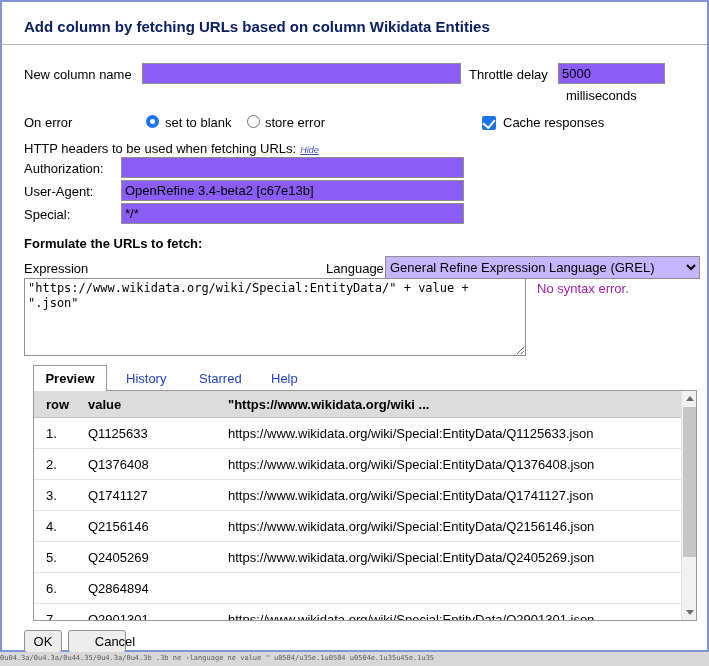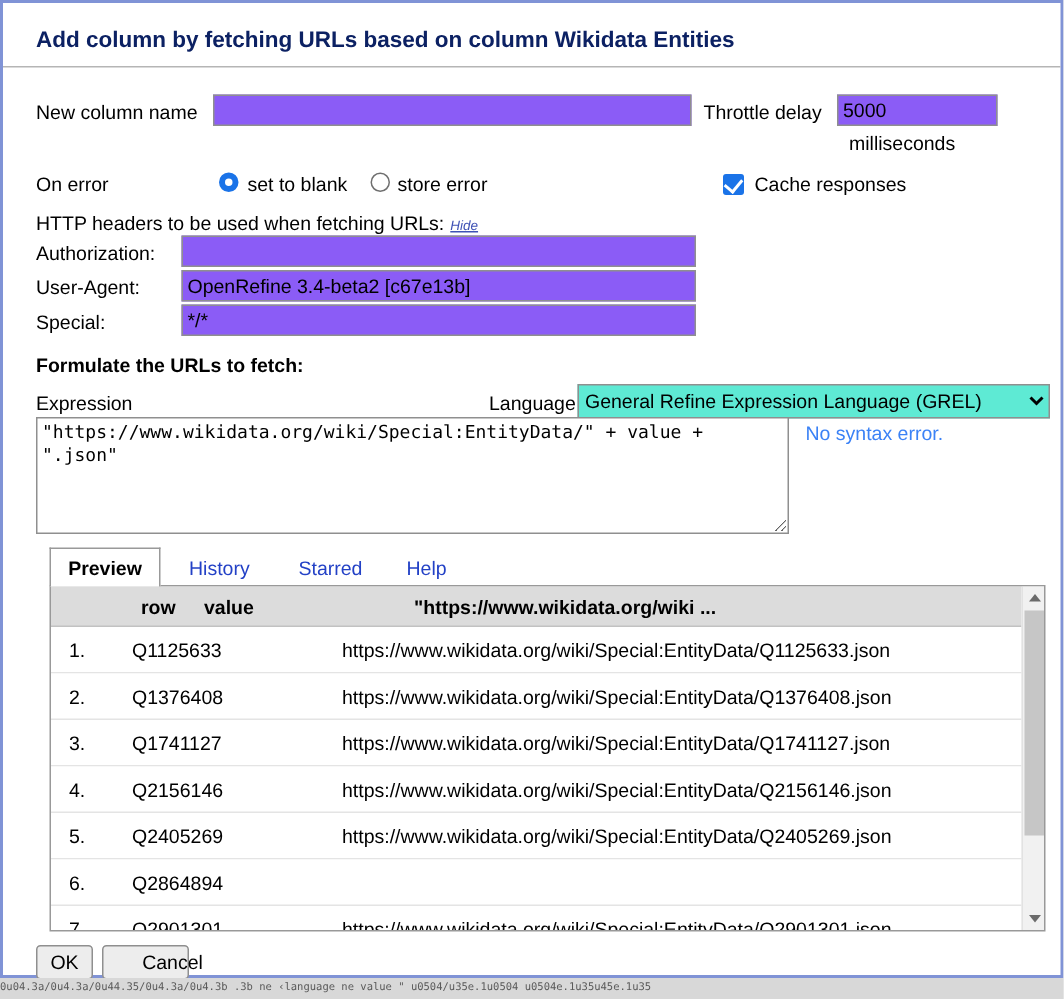--- a/index.html
+++ b/index.html
@@ -40,46 +40,46 @@
     border:solid #fff; border-width:0 2px 2px 0; transform:rotate(40deg);
   }
   .hide-link { font-size:9px; color:#3e51b5; text-decoration:underline; cursor:pointer; margin-left:4px;font-style:italic; }
 
   textarea.expr {
     position:absolute; left:22px; top:276px; width:502px; height:78px;
     border:1px solid #8f8f8f; padding:2px 3px;
     font-family:"DejaVu Sans Mono", monospace; font-size:12px; line-height:15px;
     resize:both; outline:none; overflow:auto; word-break:normal;
   }
-  .syntax-status { position:absolute; left:535px; top:279px; color:#3b82f6; font-size:13px; }
+  .syntax-status { position:absolute; left:535px; top:279px; color:#a21caf; font-size:13px; }
 
   select.lang {
     position:absolute; left:383px; top:254px; width:315px; height:23px;
     font-family:"Liberation Sans", sans-serif; font-size:13px;
-    border:1px solid #8f8f8f; background:#5eead4;
+    border:1px solid #8f8f8f; background:#c4b5fd;
   }
 
   
   .tab-active {
     position:absolute; left:31px; top:363px; width:74px; height:26px;
     background:#fff; border:1px solid #999; border-bottom:none;
     display:flex; align-items:center; justify-content:center;
     font-weight:bold; z-index:3; cursor:default;
   }
   .tab-link { position:absolute; top:369px; color:#2341c6; font-size:13px; cursor:pointer; white-space:nowrap; }
 
   
   .panel {
     position:absolute; left:31px; top:388px; width:664px; height:231px;
     background:#fff; border:1px solid #999; overflow:hidden; z-index:2;
   }
   .grid-row { display:grid; grid-template-columns:42px 140px 1fr; align-items:center; }
   .thead {
     height:27px; background:#dcdcdc; font-weight:bold;
-    border-bottom:1px solid #c2c2c2; width:calc(100% - 15px);padding-left:48px;
+    border-bottom:1px solid #c2c2c2; width:calc(100% - 15px);
   }
   .trow { height:31px; border-bottom:1px solid #e4e4e4; width:calc(100% - 15px); background:#fff; }
   .cell-num { padding-left:12px; }
   .cell-url, .cell-val { overflow:hidden; white-space:nowrap;margin-left:12px; }
 
   
   .scrollbar { position:absolute; right:0; top:0; width:15px; height:100%;
                background:#f1f1f1; border-left:1px solid #e2e2e2; }
   .sb-btn { position:absolute; left:0; width:15px; height:15px; background:#f1f1f1;
             display:flex; align-items:center; justify-content:center; }

